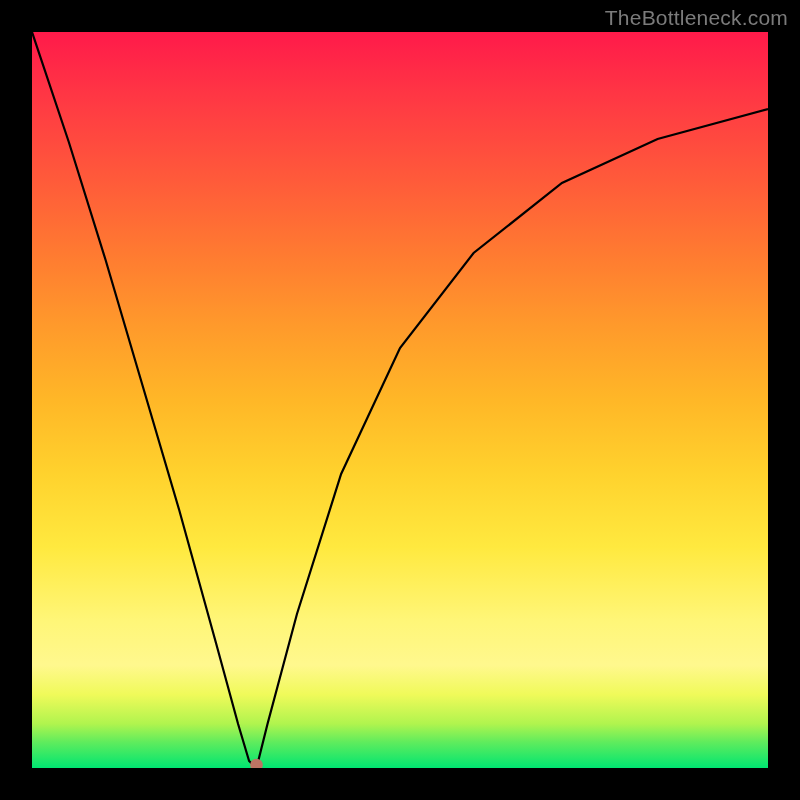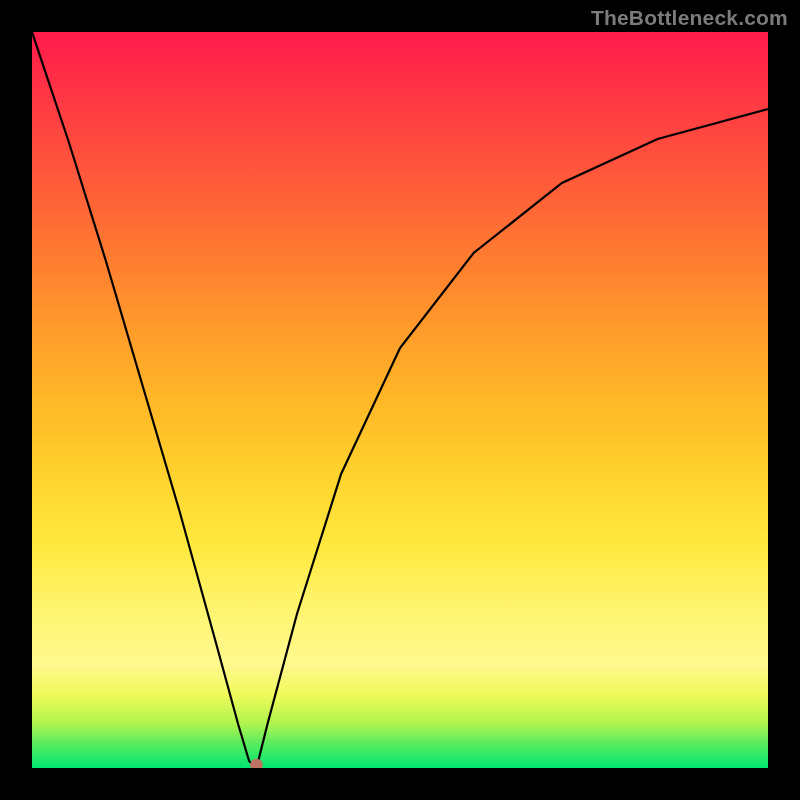--- a/index.html
+++ b/index.html
@@ -9,21 +9,20 @@
     height: 800px;
     overflow: hidden;
     background: #000;
     font-family: Arial, Helvetica, sans-serif;
   }
   .frame {
     position: relative;
     width: 800px;
     height: 800px;
     background: #000;
-    font-weight: bold;
   }
   .plot-area {
     position: absolute;
     left: 32px;
     top: 32px;
     width: 736px;
     height: 736px;
     background: linear-gradient(
       to top,
       #00e571 0%,

